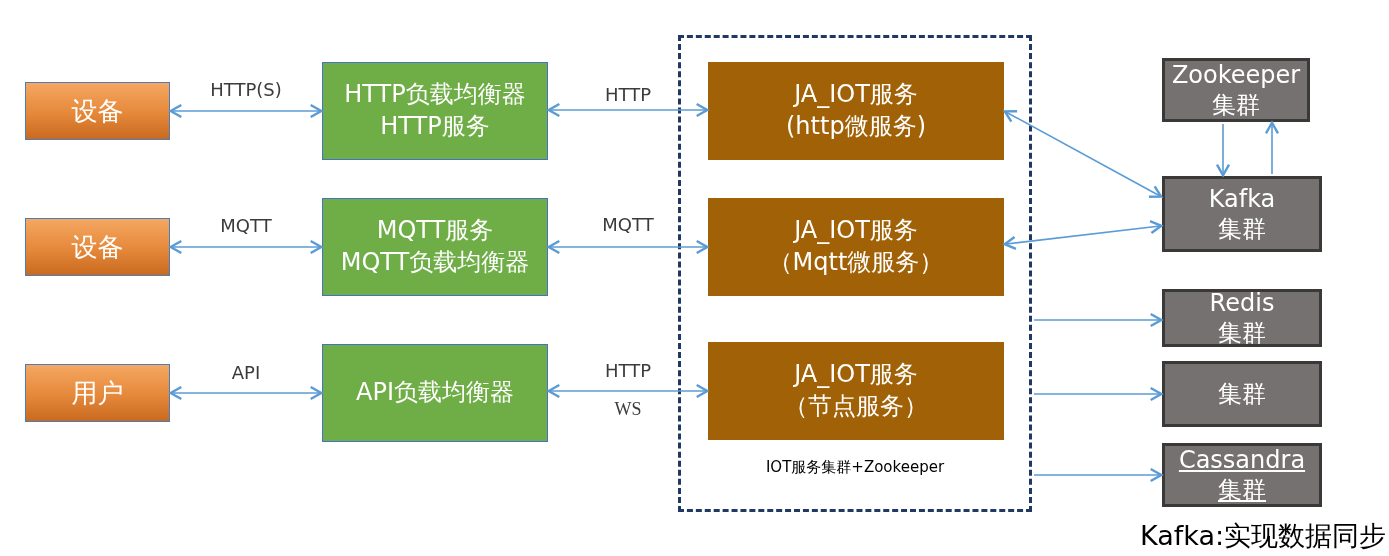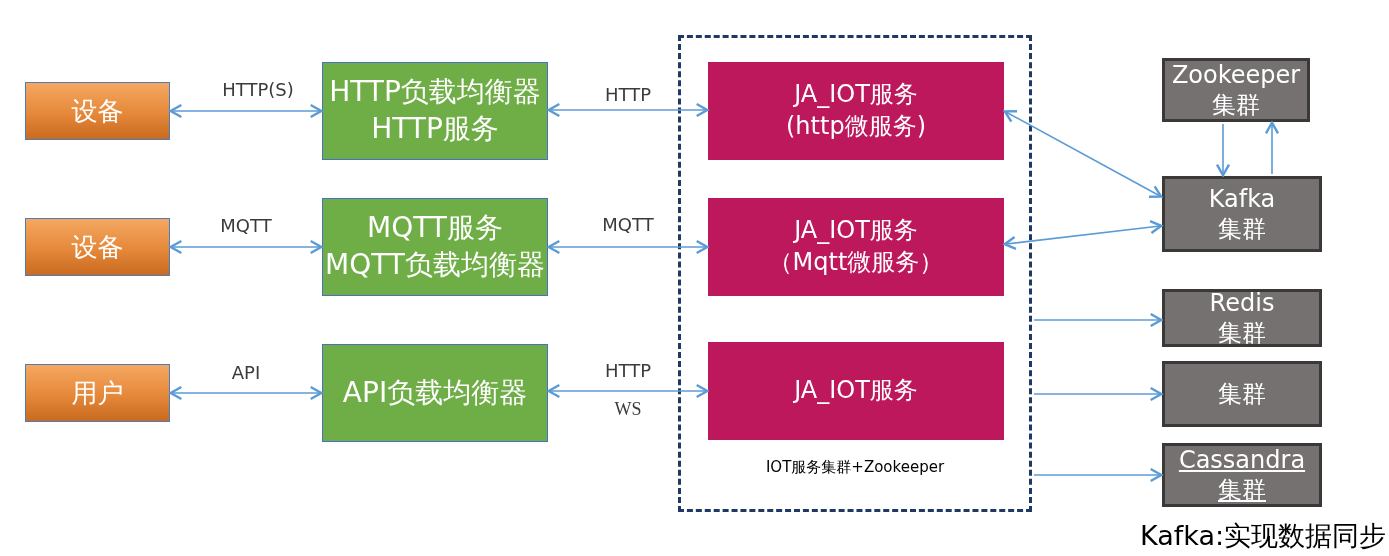--- a/index.html
+++ b/index.html
@@ -10,24 +10,24 @@
   }
   .node{
     position:absolute;display:flex;flex-direction:column;align-items:center;justify-content:center;
     text-align:center;color:#ffffff;z-index:2;line-height:1.32;
   }
   .node-orange{
     background:linear-gradient(180deg,#F5A761 0%,#E5883A 55%,#C96A1F 100%);
     border:1.5px solid #4A7EBB;font-size:26px;
   }
   .node-green{
-    background:#6FAD47;border:1.5px solid #4472C4;font-size:28px;
+    background:#6FAD47;border:1.5px solid #4472C4;font-size:24px;
   }
   .node-blue{
-    background:#be185d;border:none;font-size:24px;
+    background:#a16207;border:none;font-size:24px;
   }
   .node-gray{
     background:#767171;border:3px solid #3B3838;font-size:24px;line-height:1.25;
   }
   .dashed-box{
     position:absolute;left:678px;top:35px;width:354px;height:477px;
     border:3px dashed #1F3864;z-index:1;background:transparent;
   }
   .cluster-label{
     position:absolute;left:678px;top:458px;width:354px;text-align:center;
@@ -78,20 +78,21 @@
   <div class="node node-blue" style="left:708px;top:62px;width:296px;height:98px;">
     <span>JA_IOT服务</span>
     <span>(http微服务)</span>
   </div>
   <div class="node node-blue" style="left:708px;top:198px;width:296px;height:98px;">
     <span>JA_IOT服务</span>
     <span>（Mqtt微服务）</span>
   </div>
   <div class="node node-blue" style="left:708px;top:342px;width:296px;height:98px;">
     <span>JA_IOT服务</span>
+    <span>（节点服务）</span>
   </div>
 
   <div class="node node-gray" style="left:1162px;top:58px;width:148px;height:64px;">
     <span>Zookeeper</span>
     <span>集群</span>
   </div>
   <div class="node node-gray" style="left:1162px;top:176px;width:160px;height:76px;">
     <span>Kafka</span>
     <span>集群</span>
   </div>
@@ -100,21 +101,21 @@
     <span>集群</span>
   </div>
   <div class="node node-gray" style="left:1162px;top:361px;width:160px;height:66px;">
     <span>集群</span>
   </div>
   <div class="node node-gray" style="left:1162px;top:443px;width:160px;height:64px;text-decoration:underline;">
     <span>Cassandra</span>
     <span>集群</span>
   </div>
 
-  <div class="edge-label" style="left:258px;top:79px;">HTTP(S)</div>
+  <div class="edge-label" style="left:246px;top:79px;">HTTP(S)</div>
   <div class="edge-label" style="left:628px;top:84px;">HTTP</div>
   <div class="edge-label" style="left:246px;top:215px;">MQTT</div>
   <div class="edge-label" style="left:628px;top:214px;">MQTT</div>
   <div class="edge-label" style="left:246px;top:362px;">API</div>
   <div class="edge-label" style="left:628px;top:360px;">HTTP</div>
   <div class="edge-label" style="left:628px;top:399px;font-family:Liberation Serif, serif;">WS</div>
 
   <div class="caption">Kafka:实现数据同步</div>
 
   <svg class="overlay" width="1389" height="556" viewBox="0 0 1389 556">

